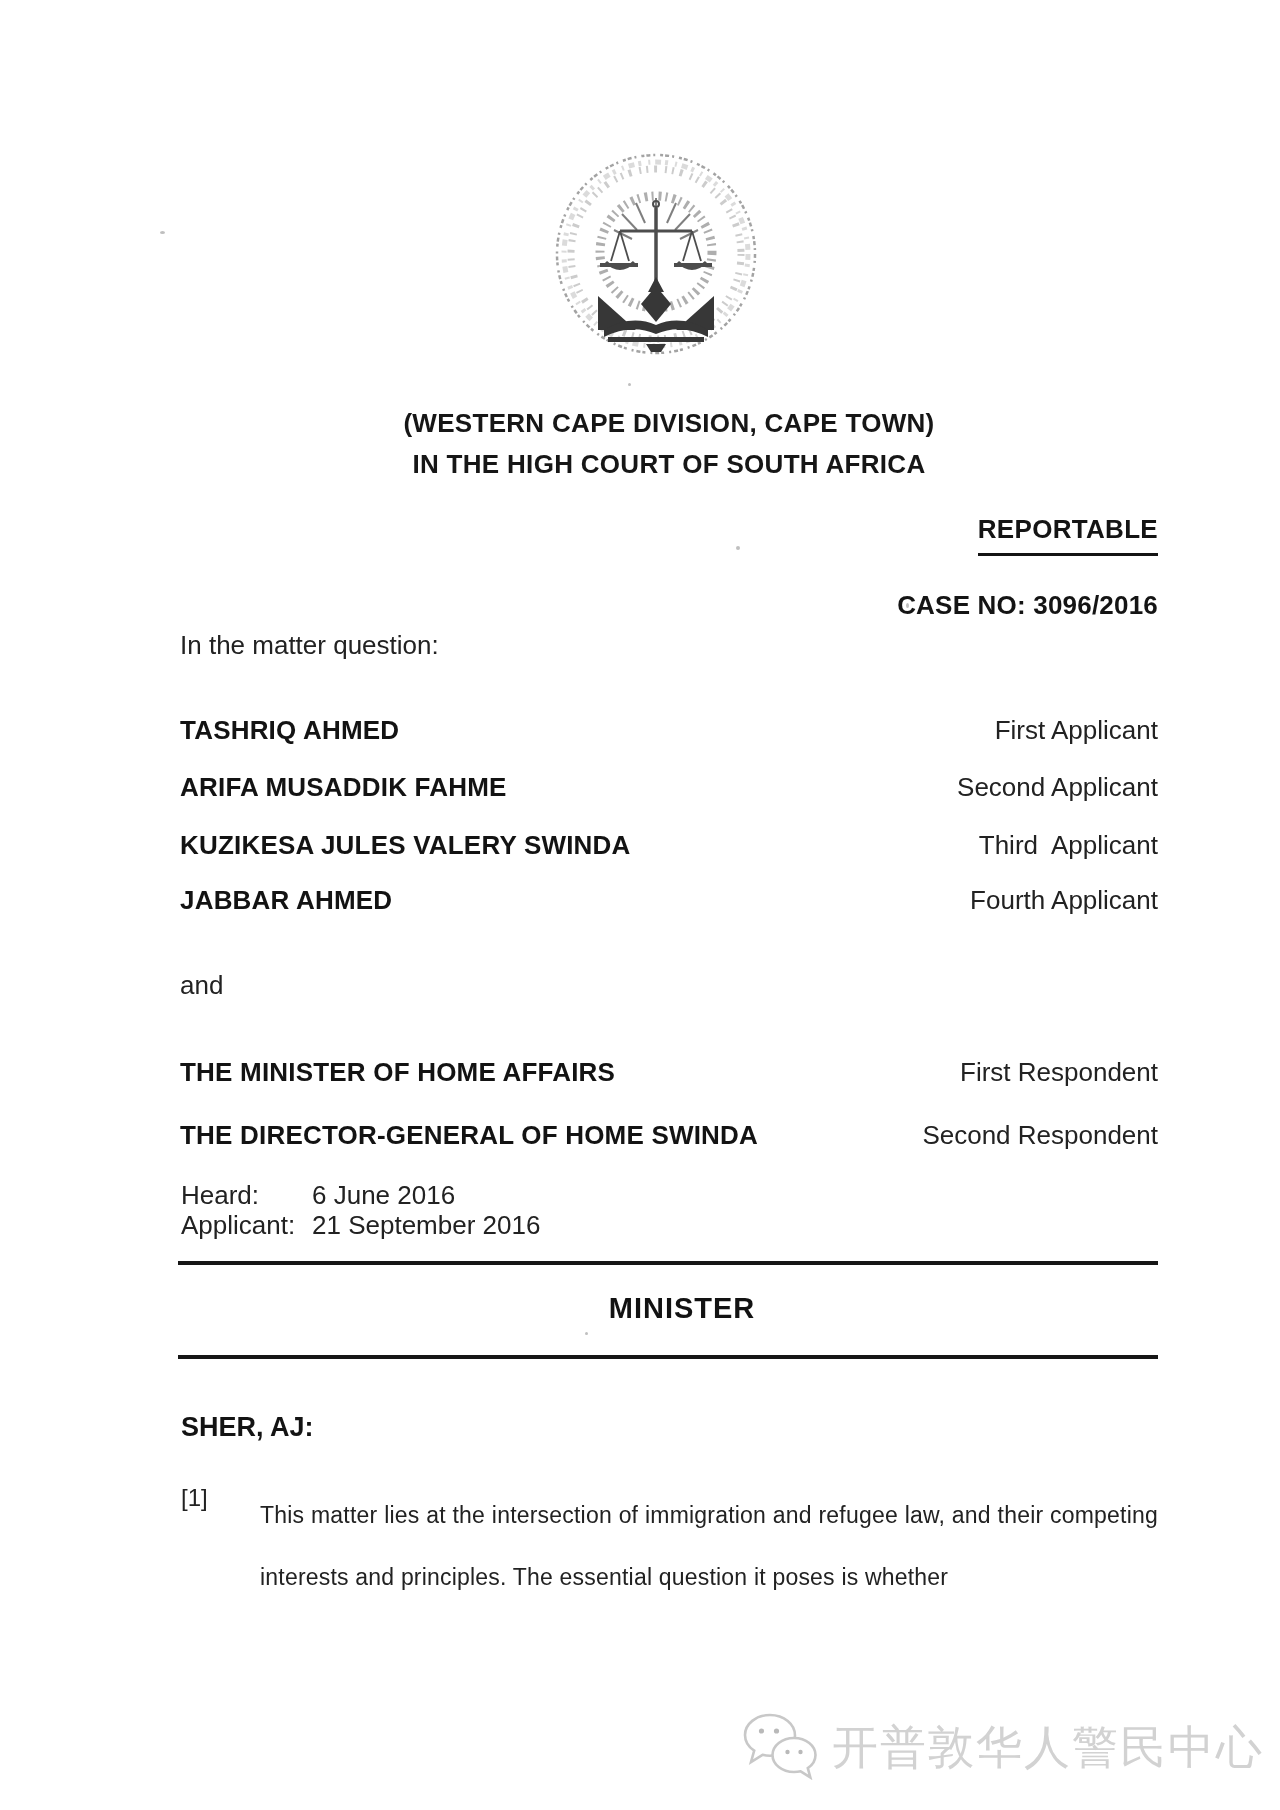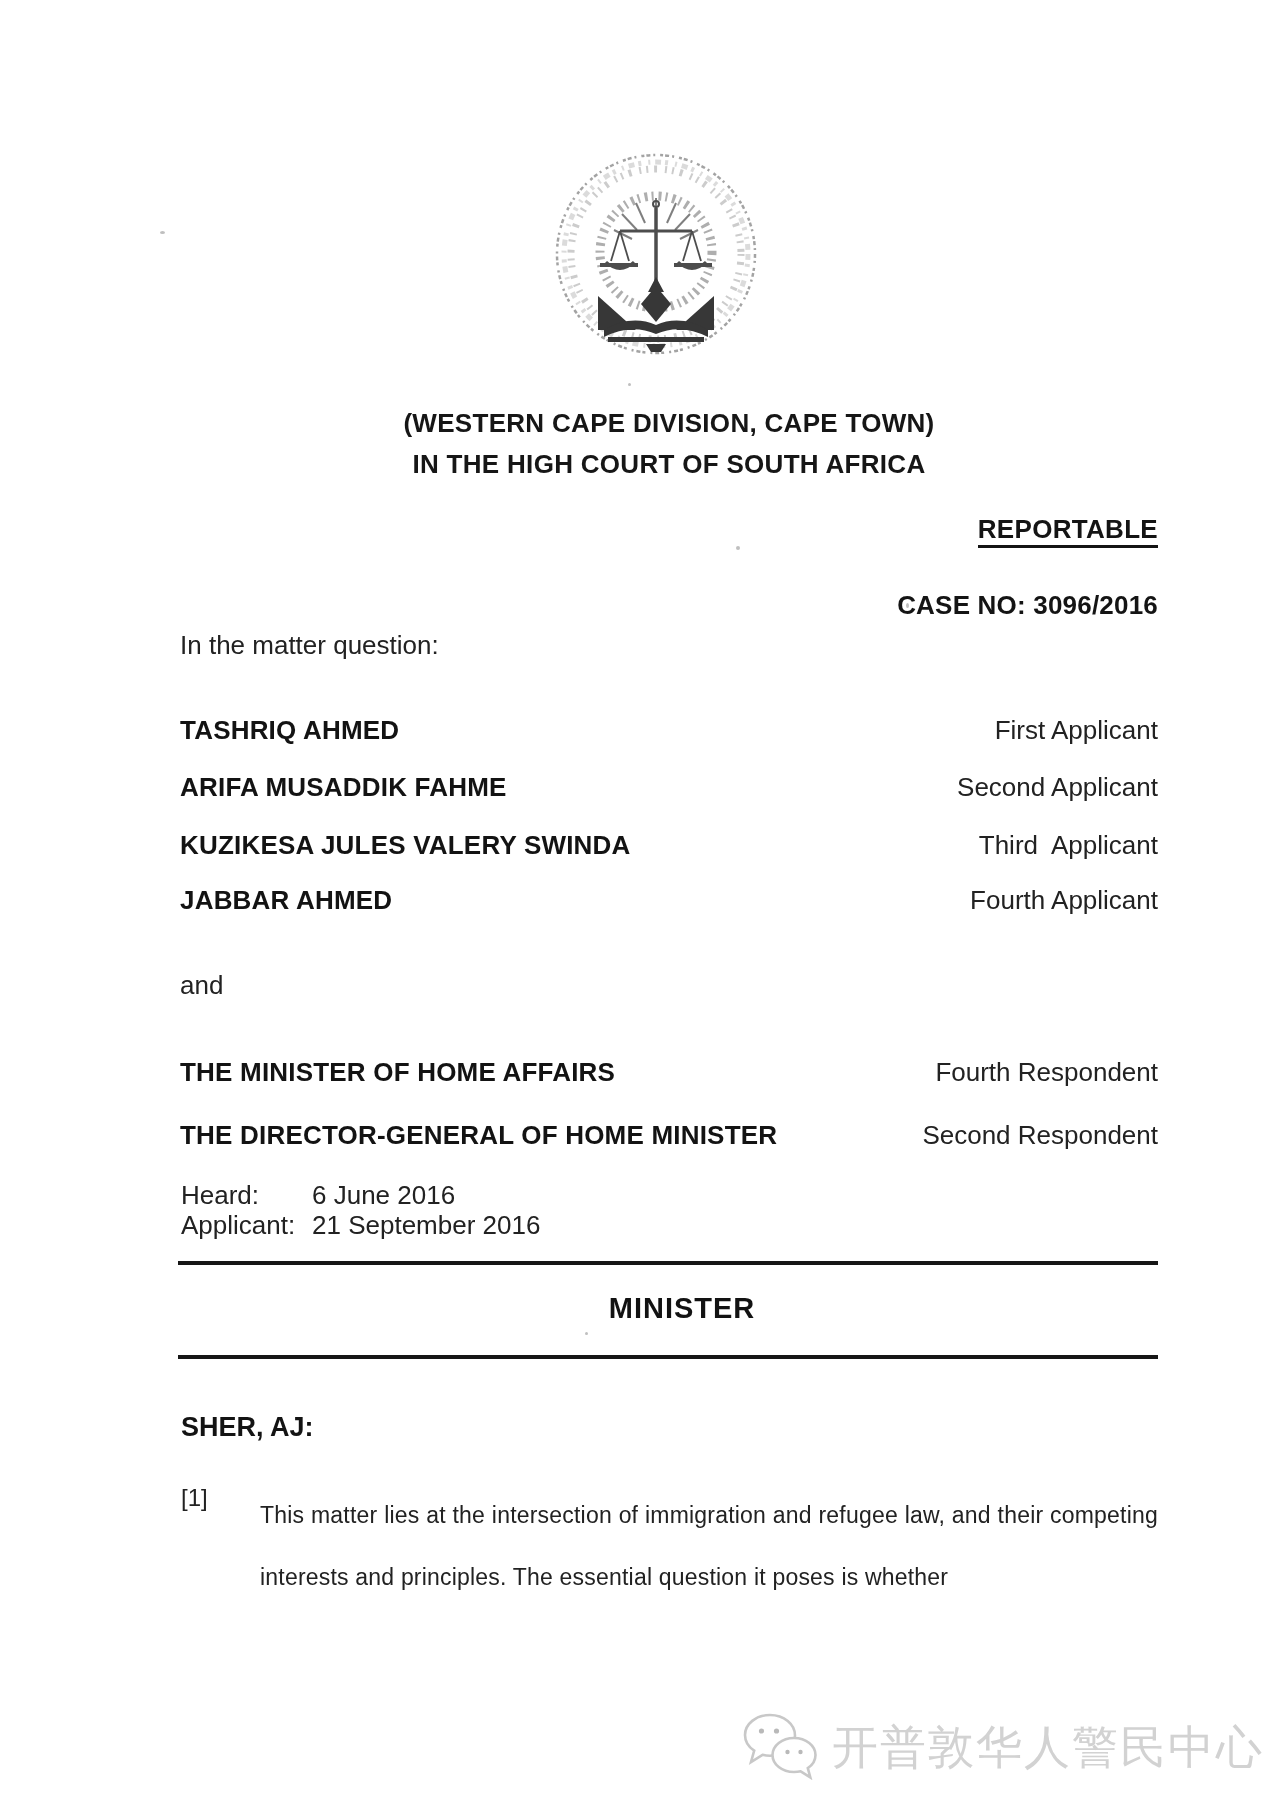--- a/index.html
+++ b/index.html
@@ -13,21 +13,21 @@
 
   
   .seal{left:548px;top:146px;width:216px;height:216px;opacity:.85;}
 
   
   .court-head{left:180px;top:403px;width:978px;text-align:center;
     font-weight:bold;font-size:26px;line-height:41px;letter-spacing:.3px;color:#161616;}
 
   .reportable-row{left:180px;top:514px;width:978px;text-align:right;}
   .reportable-row span{font-weight:bold;font-size:26px;color:#141414;
-    border-bottom:3px solid #141414;padding-bottom:1px;letter-spacing:.3px;}
+    border-bottom:3px solid #141414;padding-bottom:9px;letter-spacing:.3px;}
 
   .caseno-row{left:180px;top:590px;width:978px;text-align:right;
     font-weight:bold;font-size:26px;color:#141414;letter-spacing:.2px;}
 
   .matter-row{left:180px;top:630px;font-size:26px;color:#222;}
 
   
   .party-row{left:180px;width:978px;display:flex;justify-content:space-between;align-items:baseline;}
   .party-name{font-weight:bold;font-size:26px;color:#131313;letter-spacing:.2px;}
   .party-role{font-size:26px;color:#222;white-space:pre;}
@@ -141,24 +141,24 @@
 </div>
 <div class="abs party-row row-a4">
   <span class="party-name">JABBAR AHMED</span>
   <span class="party-role">Fourth Applicant</span>
 </div>
 
 <div class="abs row-and">and</div>
 
 <div class="abs party-row row-r1">
   <span class="party-name">THE MINISTER OF HOME AFFAIRS</span>
-  <span class="party-role">Fourth Respondent</span>
+  <span class="party-role">First Respondent</span>
 </div>
 <div class="abs party-row row-r2">
-  <span class="party-name">THE DIRECTOR-GENERAL OF HOME MINISTER</span>
+  <span class="party-name">THE DIRECTOR-GENERAL OF HOME SWINDA</span>
   <span class="party-role">Second Respondent</span>
 </div>
 
 <div class="abs date-row row-heard">
   <span class="lbl">Heard:</span><span>6 June 2016</span>
 </div>
 <div class="abs date-row row-delivered">
   <span class="lbl">Applicant:</span><span>21 September 2016</span>
 </div>
 

